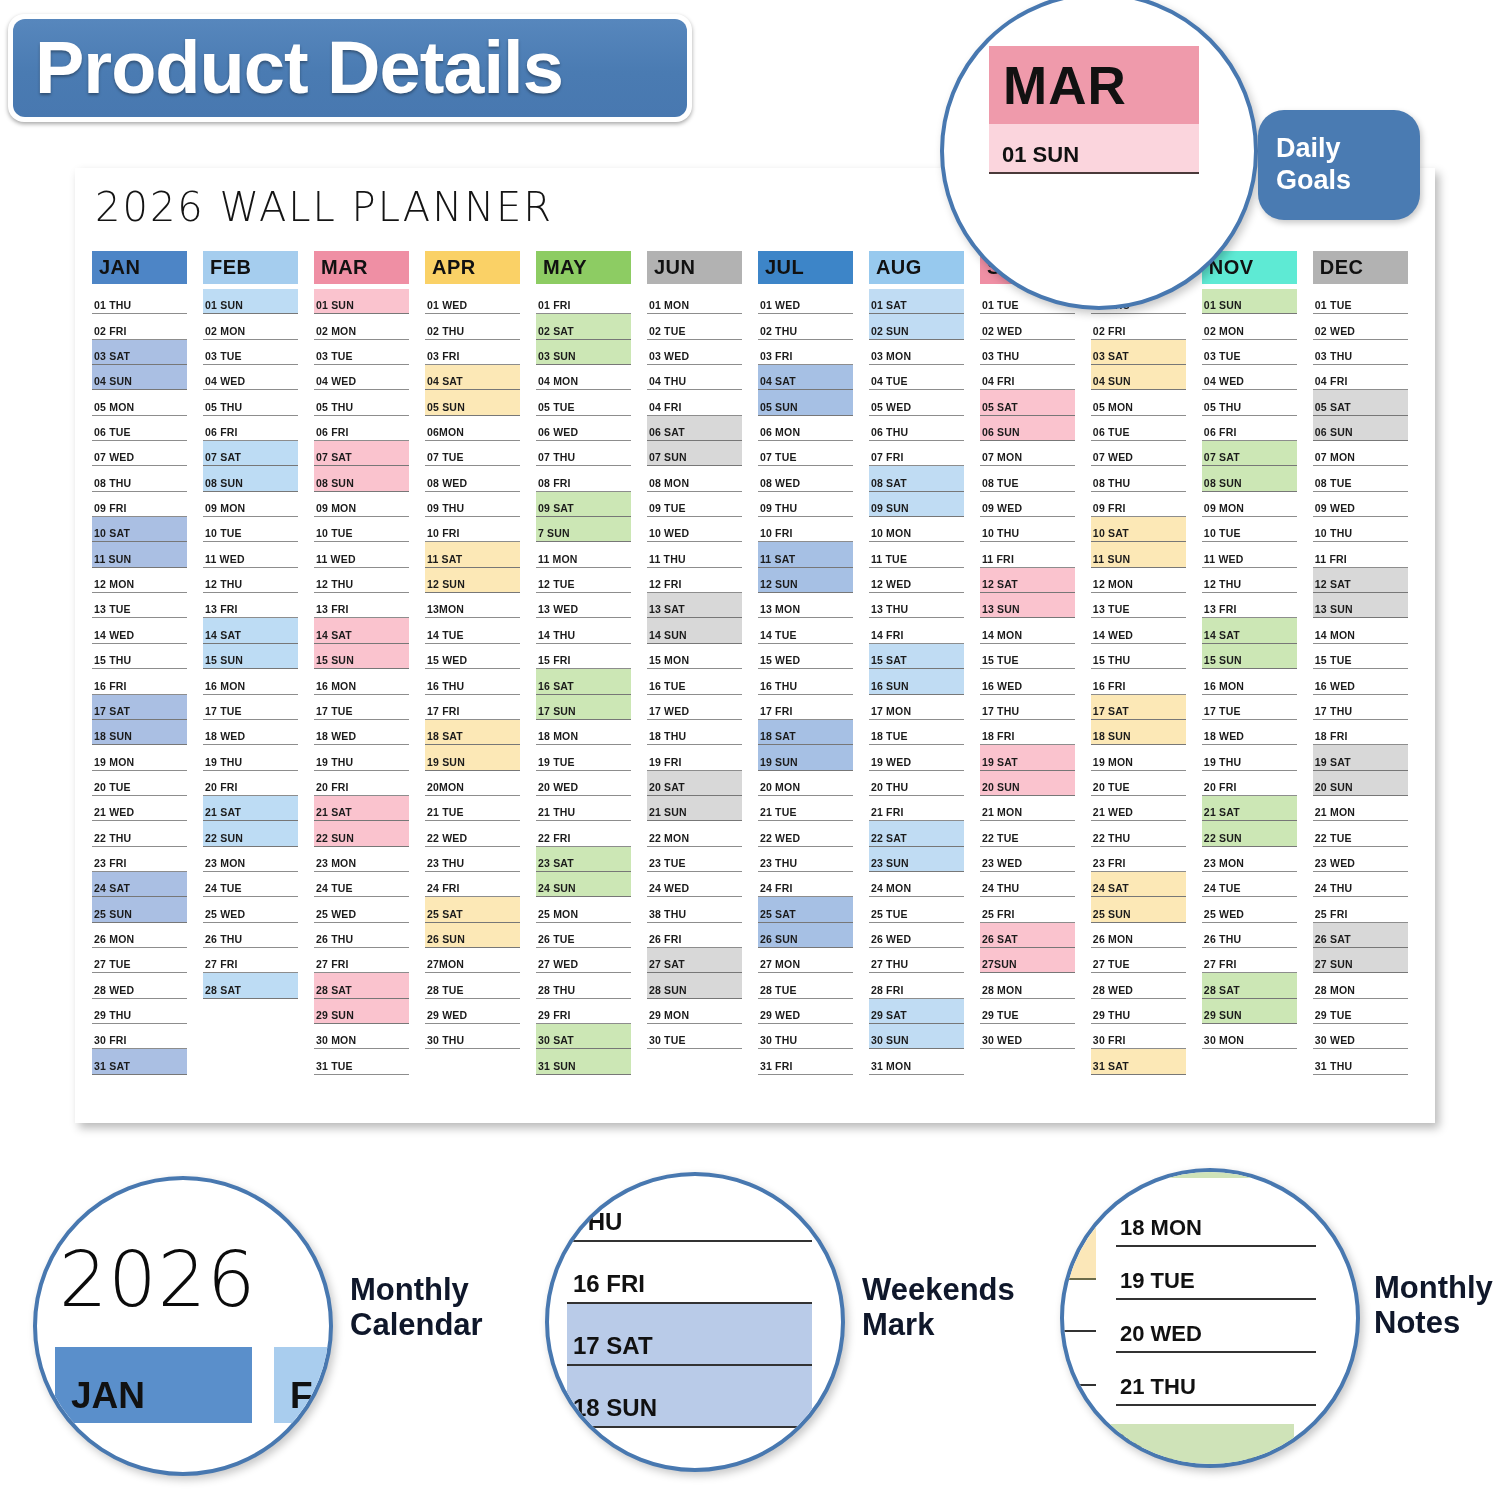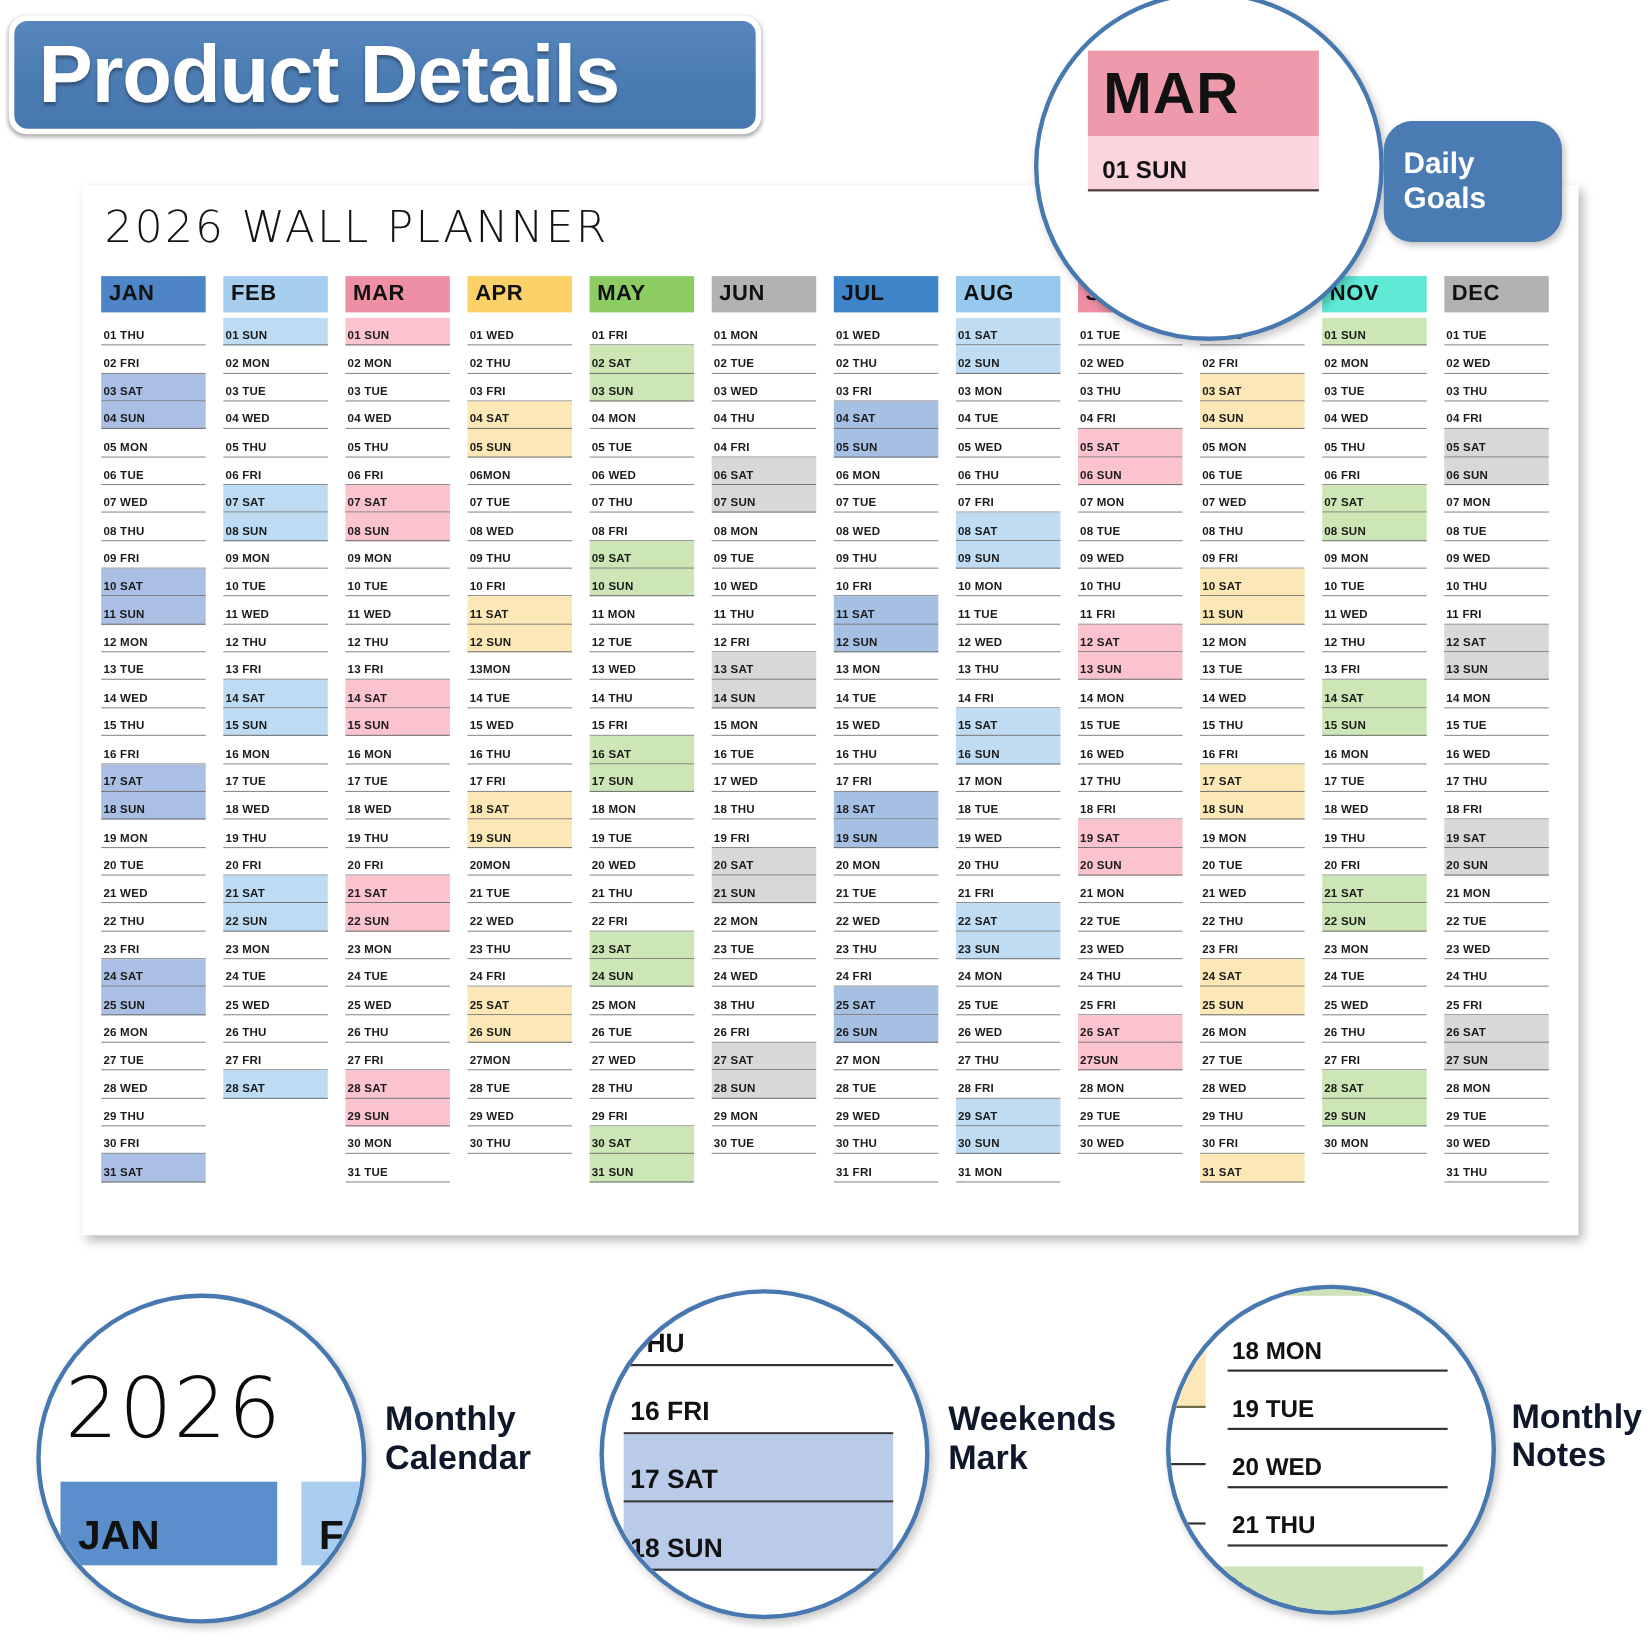--- a/index.html
+++ b/index.html
@@ -638,21 +638,21 @@
           <div class="day-row">
             <span>07 THU</span>
           </div>
           <div class="day-row">
             <span>08 FRI</span>
           </div>
           <div class="day-row wk" style="background: rgb(204, 231, 181);">
             <span>09 SAT</span>
           </div>
           <div class="day-row wk" style="background: rgb(204, 231, 181);">
-            <span>10 SUN</span>
+            <span>7 SUN</span>
           </div>
           <div class="day-row">
             <span>11 MON</span>
           </div>
           <div class="day-row">
             <span>12 TUE</span>
           </div>
           <div class="day-row">
             <span>13 WED</span>
           </div>

